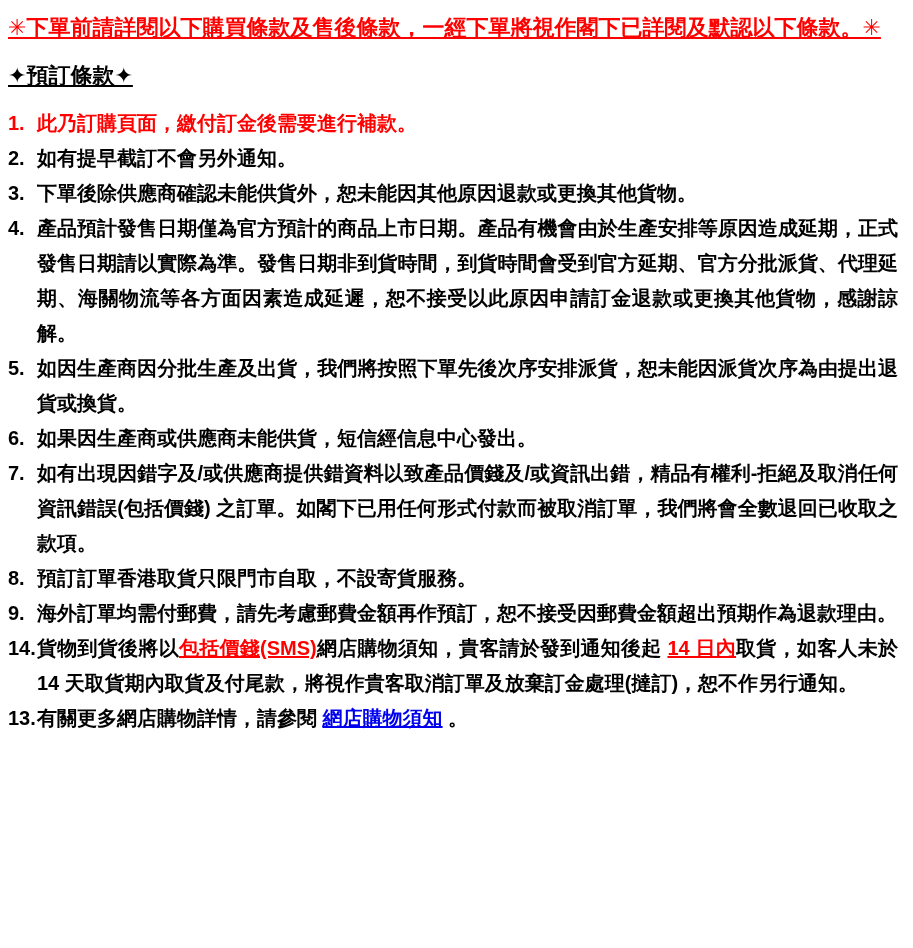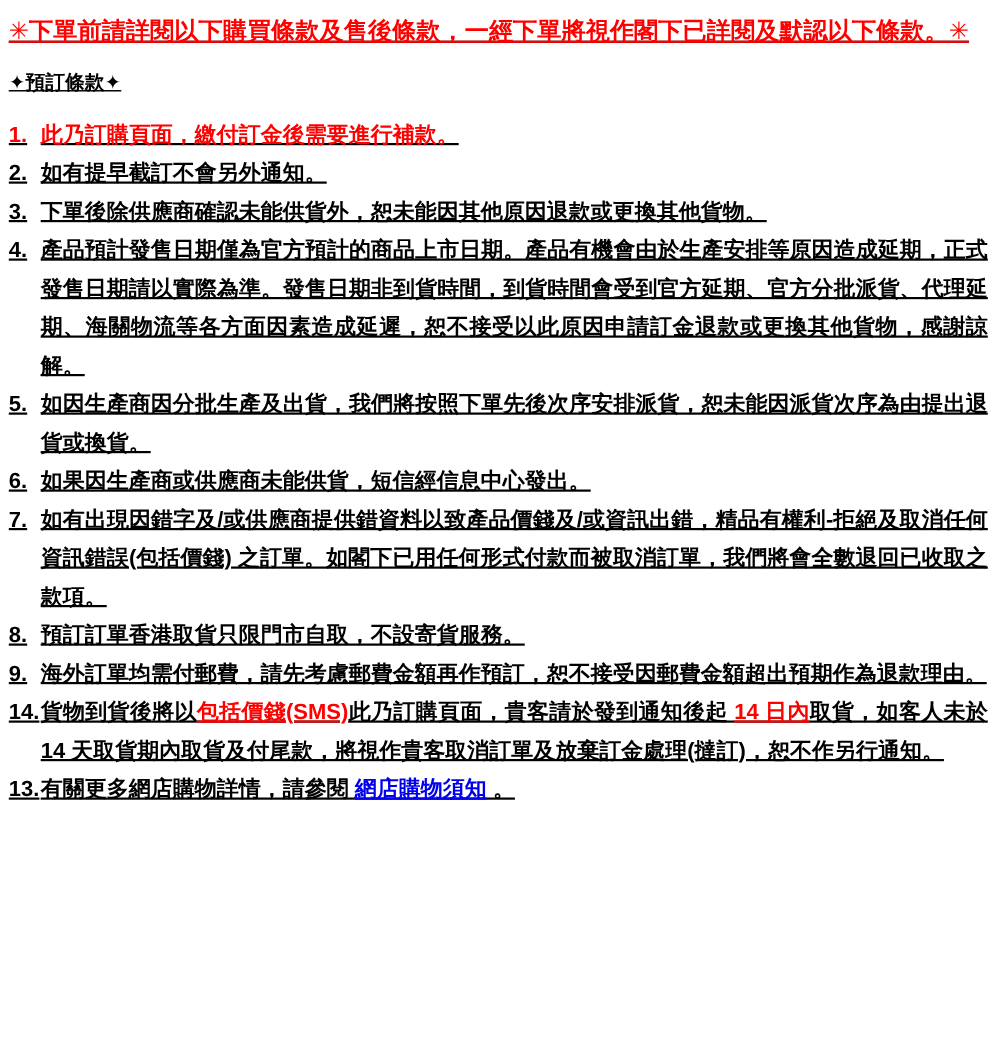--- a/index.html
+++ b/index.html
@@ -5,32 +5,32 @@
   * { margin: 0; padding: 0; box-sizing: border-box; }
   html, body { background: #ffffff; }
   body {
     width: 913px;
     height: 948px;
     font-family: "Liberation Sans", "DejaVu Sans", sans-serif;
     font-weight: 700;
     color: var(--text-black, #000);
     overflow: hidden;
   }
-  .page { padding: 10px 13px 0 8px; text-decoration: underline; }
+  .page { padding: 10px 13px 0 8px; }
 
   .notice-header {
     color: var(--accent-red, #f00);
     font-size: 22px;
     line-height: 35px;
     margin-bottom: 13px;
   }
   .notice-header .u { text-decoration: underline; }
 
   .section-title-row {
-    font-size: 18px;
+    font-size: 22px;
     line-height: 35px;
     margin-bottom: 13px;
   }
   .section-title-row .u { text-decoration: underline; }
 
   ol.terms { list-style: none; }
   li.term {
     display: flex;
     font-size: 20px;
     line-height: 35px;
@@ -99,21 +99,21 @@
 
     <li class="term">
       <span class="num">9.</span>
       <span class="txt"><span>海外訂單均需付郵費，請先考慮郵費金額再作預訂，恕不接受因郵費金額超出預期作為退款理由。</span></span>
     </li>
 
 
     <li class="term">
       <span class="num">14.</span>
       <span class="txt">
-        <span>貨物到貨後將以</span><span class="seg-red-underline">包括價錢(SMS)</span><span>此乃訂購頁面，貴客請於發到通知後起 </span><span class="seg-red-underline">14 日內</span><span>取貨，如客人未於 14 天取貨期內取貨及付尾款，將視作貴客取消訂單及放棄訂金處理(撻訂)，恕不作另行通知。</span>
+        <span>貨物到貨後將以</span><span class="seg-red-underline">包括價錢(SMS)</span><span>網店購物須知，貴客請於發到通知後起 </span><span class="seg-red-underline">14 日內</span><span>取貨，如客人未於 14 天取貨期內取貨及付尾款，將視作貴客取消訂單及放棄訂金處理(撻訂)，恕不作另行通知。</span>
       </span>
     </li>
 
 
     <li class="term">
       <span class="num">13.</span>
       <span class="txt">
         <span>有關更多網店購物詳情，請參閱 </span><a class="seg-link">網店購物須知</a><span> 。</span>
       </span>
     </li>

